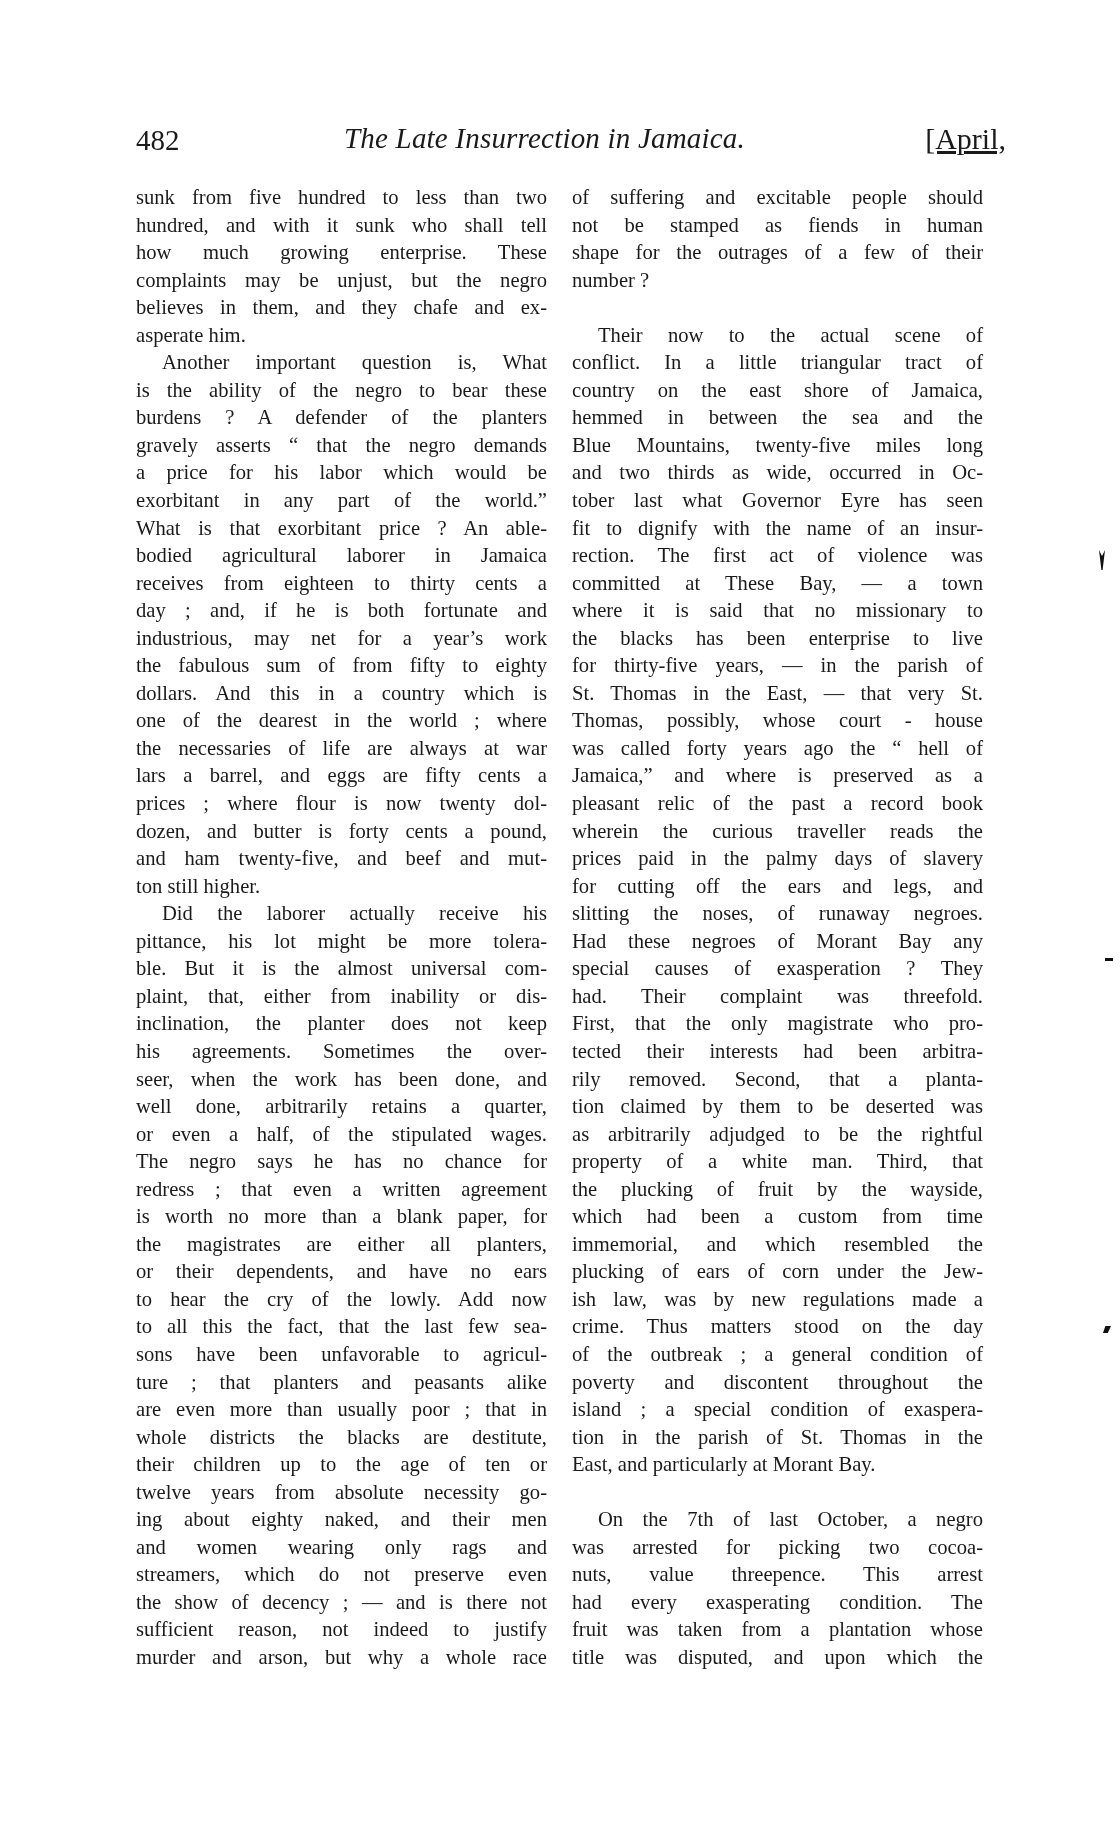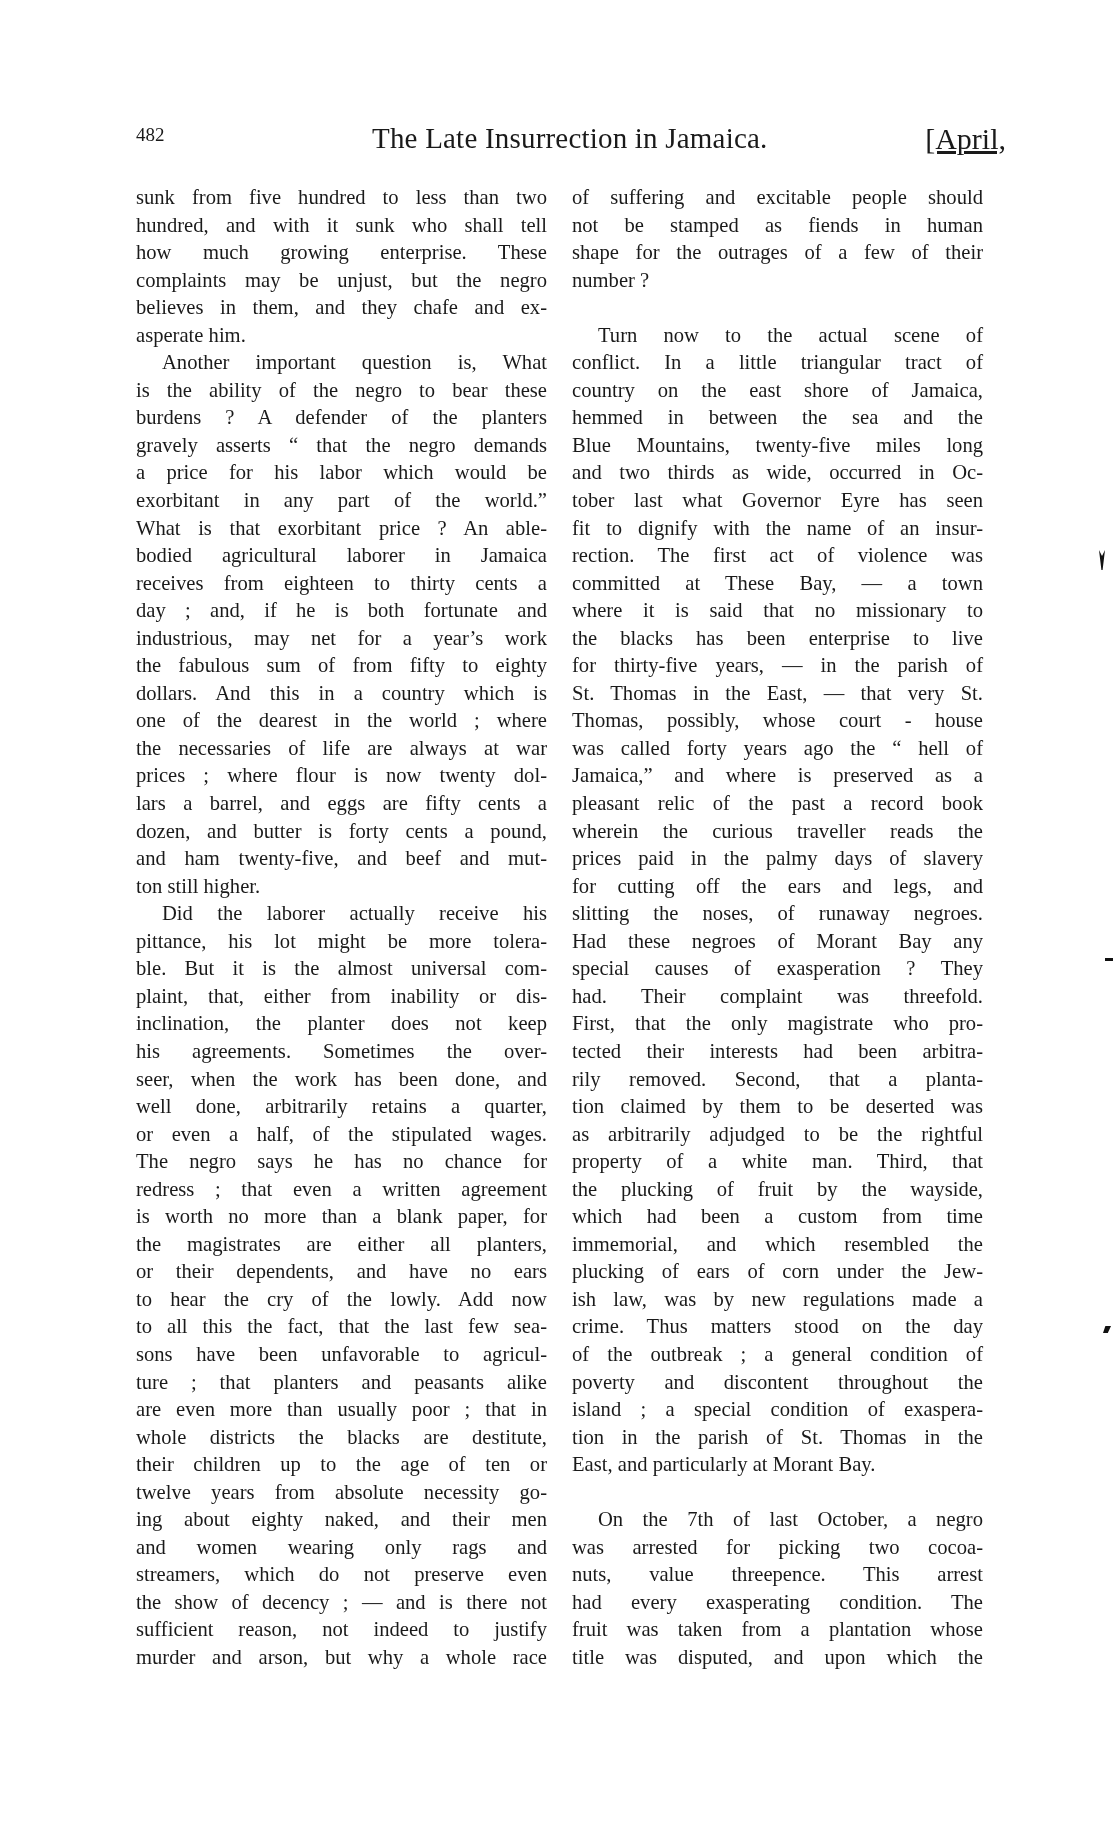--- a/index.html
+++ b/index.html
@@ -1,20 +1,20 @@
 <!DOCTYPE html>
 <html><head>
 <meta charset="utf-8">
 <style>
   html, body { margin: 0; padding: 0; background: #ffffff; }
   body { width: 1120px; height: 1837px; position: relative; overflow: hidden;
          font-family: "Liberation Serif", "DejaVu Serif", serif; color: #1a1a1a; }
   .header { position: absolute; top: 118px; left: 136px; width: 870px; height: 44px; }
-  .page-num { position: absolute; left: 0; top: 6px; font-size: 19px; }
-  .running-title { position: absolute; left: 208px; top: 4px; font-size: 29px; letter-spacing: 0.2px; margin-left: 28px; }
+  .page-num { position: absolute; left: 0; top: 6px; font-size: 29px; }
+  .running-title { position: absolute; left: 208px; top: 4px; font-size: 29px; font-style: italic; letter-spacing: 0.2px; }
   .month { position: absolute; right: 0; top: 4px; font-size: 30px; text-decoration: underline; }
   .col { position: absolute; top: 184px; width: 411px; font-size: 20.6px; }
   .col.left { left: 136px; }
   .col.right { left: 572px; }
   .line { display: block; height: 27.55px; line-height: 27.55px; white-space: nowrap;
           text-align: justify; text-align-last: justify; }
   .line.indent { padding-left: 26px; }
   .line.last { text-align-last: left; }
   .gap { display: block; height: 27.55px; }
   .speck { position: absolute; background: #111; }
@@ -43,22 +43,22 @@
     <span class="line">exorbitant in any part of the world.”</span>
     <span class="line">What is that exorbitant price ?  An able-</span>
     <span class="line">bodied agricultural laborer in Jamaica</span>
     <span class="line">receives from eighteen to thirty cents a</span>
     <span class="line">day ; and, if he is both fortunate and</span>
     <span class="line">industrious, may net for a year’s work</span>
     <span class="line">the fabulous sum of from fifty to eighty</span>
     <span class="line">dollars.  And this in a country which is</span>
     <span class="line">one of the dearest in the world ; where</span>
     <span class="line">the necessaries of life are always at war</span>
+    <span class="line">lars a barrel, and eggs are fifty cents a</span>
     <span class="line">prices ; where flour is now twenty dol-</span>
-    <span class="line">lars a barrel, and eggs are fifty cents a</span>
     <span class="line">dozen, and butter is forty cents a pound,</span>
     <span class="line">and ham twenty-five, and beef and mut-</span>
     <span class="line last">ton still higher.</span>
     <span class="line indent">Did the laborer actually receive his</span>
     <span class="line">pittance, his lot might be more tolera-</span>
     <span class="line">ble.  But it is the almost universal com-</span>
     <span class="line">plaint, that, either from inability or dis-</span>
     <span class="line">inclination, the planter does not keep</span>
     <span class="line">his agreements.  Sometimes the over-</span>
     <span class="line">seer, when the work has been done, and</span>
@@ -83,21 +83,21 @@
     <span class="line">the show of decency ; — and is there not</span>
     <span class="line">sufficient reason, not indeed to justify</span>
     <span class="line">murder and arson, but why a whole race</span>
   </div>
 <div class="col right" id="colR">
     <span class="line">of suffering and excitable people should</span>
     <span class="line">not be stamped as fiends in human</span>
     <span class="line">shape for the outrages of a few of their</span>
     <span class="line last">number ?</span>
     <span class="gap"></span>
-    <span class="line indent">Turn now to the actual scene of</span>
+    <span class="line indent">Their now to the actual scene of</span>
     <span class="line">conflict.  In a little triangular tract of</span>
     <span class="line">country on the east shore of Jamaica,</span>
     <span class="line">hemmed in between the sea and the</span>
     <span class="line">Blue Mountains, twenty-five miles long</span>
     <span class="line">and two thirds as wide, occurred in Oc-</span>
     <span class="line">tober last what Governor Eyre has seen</span>
     <span class="line">fit to dignify with the name of an insur-</span>
     <span class="line">rection.  The first act of violence was</span>
     <span class="line">committed at These Bay, — a town</span>
     <span class="line">where it is said that no missionary to</span>

